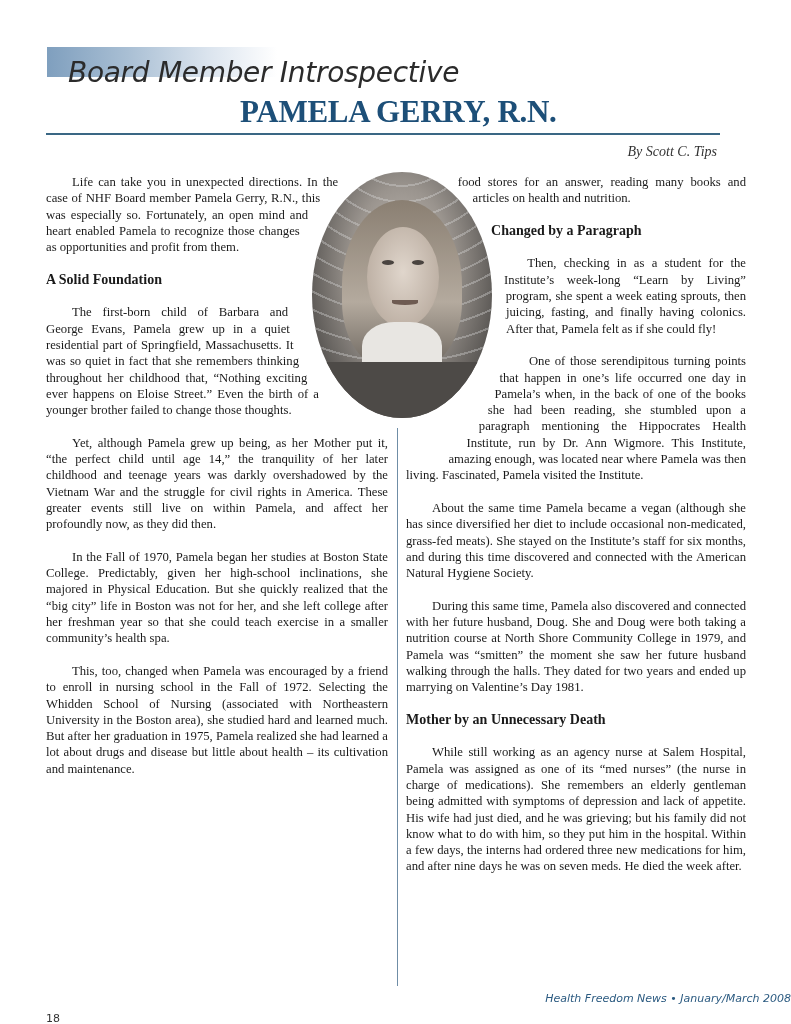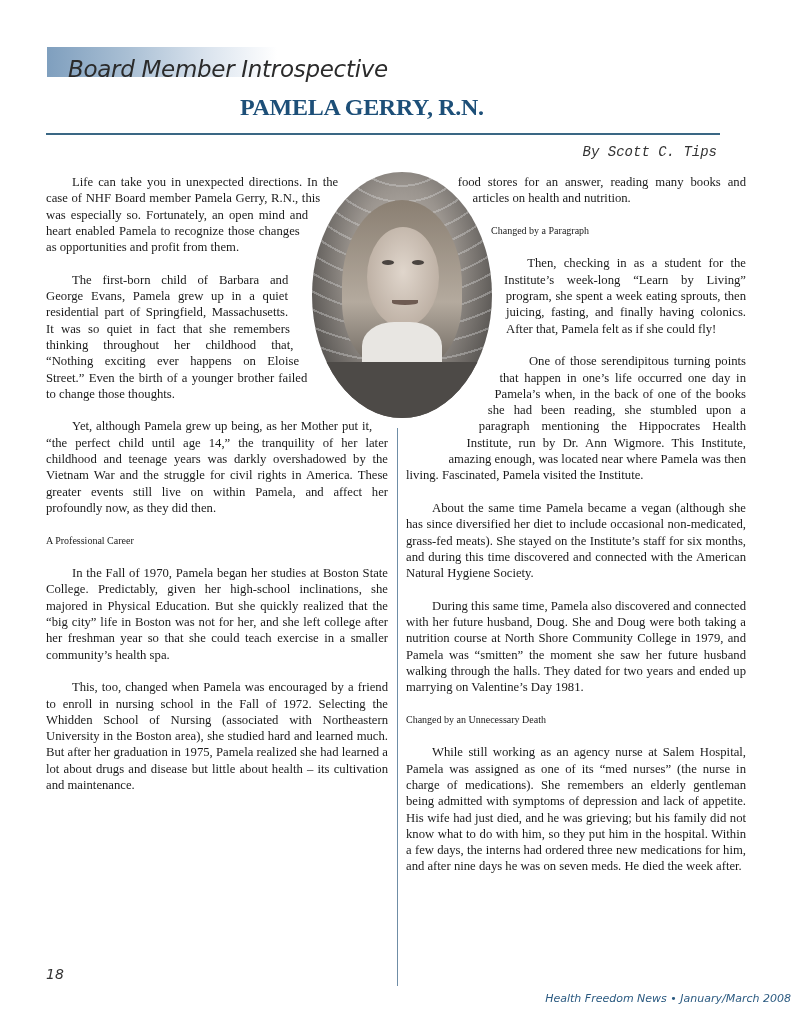--- a/index.html
+++ b/index.html
@@ -6,39 +6,39 @@
     html, body { width: 791px; height: 1024px; background: #ffffff; overflow: hidden; }
     body { position: relative; font-family: "Liberation Serif", "DejaVu Serif", serif; color: #1a1a1a; }
 
     .banner {
       position: absolute; left: 47px; top: 47px; width: 230px; height: 30px;
       background: linear-gradient(to right, #7f9fbe 0%, #a9bfd4 35%, #dbe4ee 70%, #ffffff 100%);
     }
     .section-title {
       position: absolute; left: 68px; top: 56px;
       font-family: "DejaVu Sans", "Liberation Sans", sans-serif; font-style: italic;
-      font-size: 23px; color: #2b2b2b; letter-spacing: -0.3px; white-space: nowrap;
+      font-size: 28px; color: #2b2b2b; letter-spacing: -0.3px; white-space: nowrap;
     }
     .article-title {
       position: absolute; left: 240px; top: 94px; width: 340px;
-      font-family: "Liberation Serif", serif; font-size: 24px; color: #1d4f78;
+      font-family: "Liberation Serif", serif; font-size: 31px; color: #1d4f78;
       letter-spacing: -0.3px; white-space: nowrap;
     }
     .title-rule {
       position: absolute; left: 46px; top: 133px; width: 674px; height: 2px; background: #3a6784;
     }
     .byline {
       position: absolute; right: 74px; top: 144px;
-      font-family: Liberation Mono, monospace; font-style: italic;
+      font-family: Liberation Serif, serif; font-style: italic;
       font-size: 14px; color: #333; white-space: nowrap; margin-left: 31px;
     }
 
     .col { position: absolute; font-size: 12.7px; line-height: 16.3px; text-align: justify; }
     .col p { text-indent: 26px; margin-bottom: 16.3px; }
-    .col h3 { font-size: 10px; font-weight: normal; margin-bottom: 16.3px; text-indent: 0; }
+    .col h3 { font-size: 14px; font-weight: bold; margin-bottom: 16.3px; text-indent: 0; }
     .col-left { left: 46px; top: 174px; width: 342px; }
     .col-right { left: 406px; top: 174px; width: 340px; }
 
     .wrap-left-shape { float: right; width: 100px; height: 246px;
       shape-outside: ellipse(100px 123px at 100% 50%); }
     .wrap-right-shape { float: left; width: 100px; height: 296px; margin-top: -10px;
       shape-outside: ellipse(100px 148px at 0% 50%); }
 
     .photo {
       position: absolute; left: 312px; top: 172px; width: 180px; height: 246px;
@@ -52,53 +52,53 @@
     .photo .face { position: absolute; left: 55px; top: 55px; width: 72px; height: 100px; border-radius: 50%;
       background: radial-gradient(ellipse at 50% 45%, #e0d6cc 0%, #bfb2a6 70%, #9e9388 100%); }
     .photo .eye { position: absolute; top: 88px; width: 12px; height: 5px; border-radius: 50%; background: #4a4440; }
     .photo .eye.l { left: 70px; } .photo .eye.r { left: 100px; }
     .photo .mouth { position: absolute; left: 80px; top: 128px; width: 26px; height: 5px; border-radius: 0 0 50% 50%; background: #6e5b52; }
     .photo .collar { position: absolute; left: 50px; top: 150px; width: 80px; height: 60px; border-radius: 40% 40% 10% 10%; background: #e8e6e2; }
     .photo .sweater { position: absolute; left: 0; top: 190px; width: 180px; height: 60px; background: #4d4a47; }
 
     .col-divider { position: absolute; left: 397px; top: 428px; width: 1px; height: 558px; background: #6f8da6; }
 
-    .footer-page { position: absolute; left: 46px; top: 966px;
-      font-family: "DejaVu Sans", "Liberation Sans", sans-serif; font-style: italic; font-size: 14px; color: #333; }
+    .footer-page { position: absolute; left: 46px; top: 1012px;
+      font-family: "DejaVu Sans", "Liberation Sans", sans-serif; font-size: 11px; color: #333; }
     .footer-pub { position: absolute; left: 0; width: 791px; top: 992px; text-align: right;
       font-family: "DejaVu Sans", "Liberation Sans", sans-serif; font-style: italic; font-size: 11px; color: #2b5a80; }
   </style>
 </head>
 <body>
 
 <div class="banner"></div>
 <div class="section-title">Board Member Introspective</div>
 <h1 class="article-title">PAMELA GERRY, R.N.</h1>
 <div class="title-rule"></div>
 <div class="byline">By Scott C. Tips</div>
 
 <div class="col col-left">
   <div class="wrap-left-shape"></div>
   <p>Life can take you in unexpected directions. In the case of NHF Board member Pamela Gerry, R.N., this was especially so. Fortunately, an open mind and heart enabled Pamela to recognize those changes as opportunities and profit from them.</p>
+  <h3>A Solid Foundation</h3>
   <p>The first-born child of Barbara and George Evans, Pamela grew up in a quiet residential part of Springfield, Massachusetts. It was so quiet in fact that she remembers thinking throughout her childhood that, “Nothing exciting ever happens on Eloise Street.” Even the birth of a younger brother failed to change those thoughts.</p>
   <p>Yet, although Pamela grew up being, as her Mother put it, “the perfect child until age 14,” the tranquility of her later childhood and teenage years was darkly overshadowed by the Vietnam War and the struggle for civil rights in America. These greater events still live on within Pamela, and affect her profoundly now, as they did then.</p>
-  <h3>A Professional Career</h3>
   <p>In the Fall of 1970, Pamela began her studies at Boston State College. Predictably, given her high-school inclinations, she majored in Physical Education. But she quickly realized that the “big city” life in Boston was not for her, and she left college after her freshman year so that she could teach exercise in a smaller community’s health spa.</p>
   <p>This, too, changed when Pamela was encouraged by a friend to enroll in nursing school in the Fall of 1972. Selecting the Whidden School of Nursing (associated with Northeastern University in the Boston area), she studied hard and learned much. But after her graduation in 1975, Pamela realized she had learned a lot about drugs and disease but little about health – its cultivation and maintenance.</p>
 </div>
 
 <div class="col col-right">
   <div class="wrap-right-shape"></div>
   <p style="text-indent:0">food stores for an answer, reading many books and articles on health and nutrition.</p>
   <h3>Changed by a Paragraph</h3>
   <p>Then, checking in as a student for the Institute’s week-long “Learn by Living” program, she spent a week eating sprouts, then juicing, fasting, and finally having colonics. After that, Pamela felt as if she could fly!</p>
   <p>One of those serendipitous turning points that happen in one’s life occurred one day in Pamela’s when, in the back of one of the books she had been reading, she stumbled upon a paragraph mentioning the Hippocrates Health Institute, run by Dr. Ann Wigmore. This Institute, amazing enough, was located near where Pamela was then living. Fascinated, Pamela visited the Institute.</p>
   <p>About the same time Pamela became a vegan (although she has since diversified her diet to include occasional non-medicated, grass-fed meats). She stayed on the Institute’s staff for six months, and during this time discovered and connected with the American Natural Hygiene Society.</p>
   <p>During this same time, Pamela also discovered and connected with her future husband, Doug. She and Doug were both taking a nutrition course at North Shore Community College in 1979, and Pamela was “smitten” the moment she saw her future husband walking through the halls. They dated for two years and ended up marrying on Valentine’s Day 1981.</p>
-  <h3>Changed by an Unnecessary Death</h3>
+  <h3>Mother by an Unnecessary Death</h3>
   <p>While still working as an agency nurse at Salem Hospital, Pamela was assigned as one of its “med nurses” (the nurse in charge of medications). She remembers an elderly gentleman being admitted with symptoms of depression and lack of appetite. His wife had just died, and he was grieving; but his family did not know what to do with him, so they put him in the hospital. Within a few days, the interns had ordered three new medications for him, and after nine days he was on seven meds. He died the week after.</p>
 </div>
 
 <div class="photo" title="Portrait of Pamela Gerry, R.N.">
   <div class="bg-pattern"></div>
   <div class="hair"></div>
   <div class="face"></div>
   <div class="eye l"></div>
   <div class="eye r"></div>
   <div class="mouth"></div>

